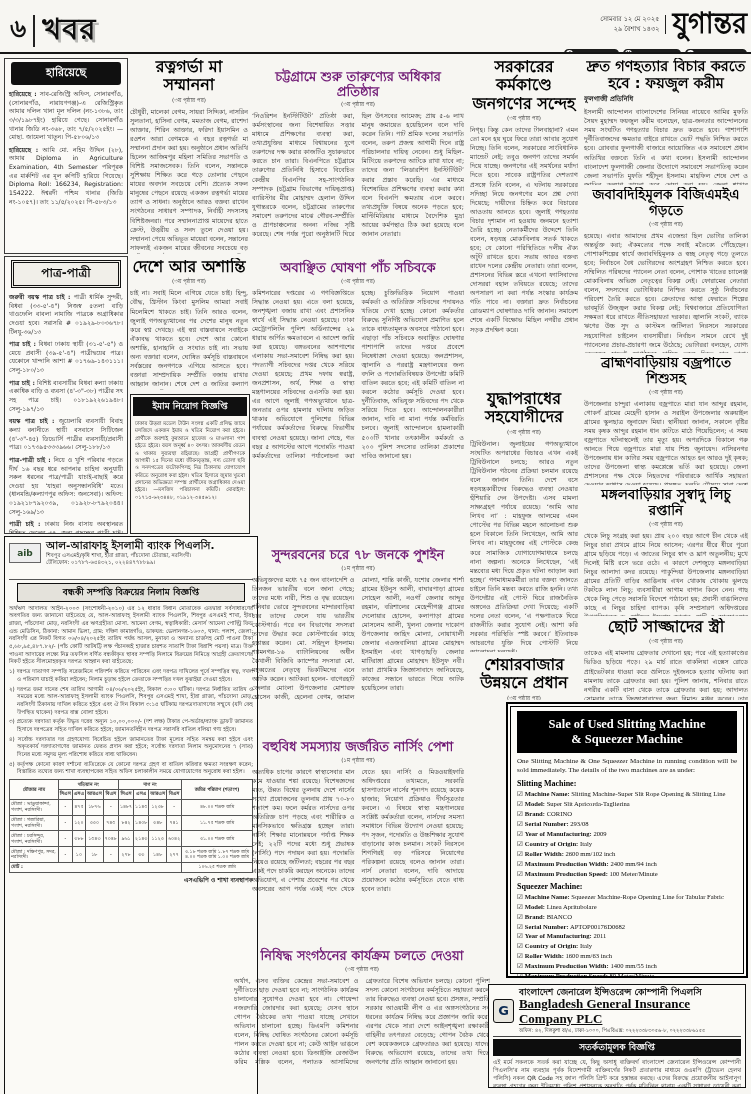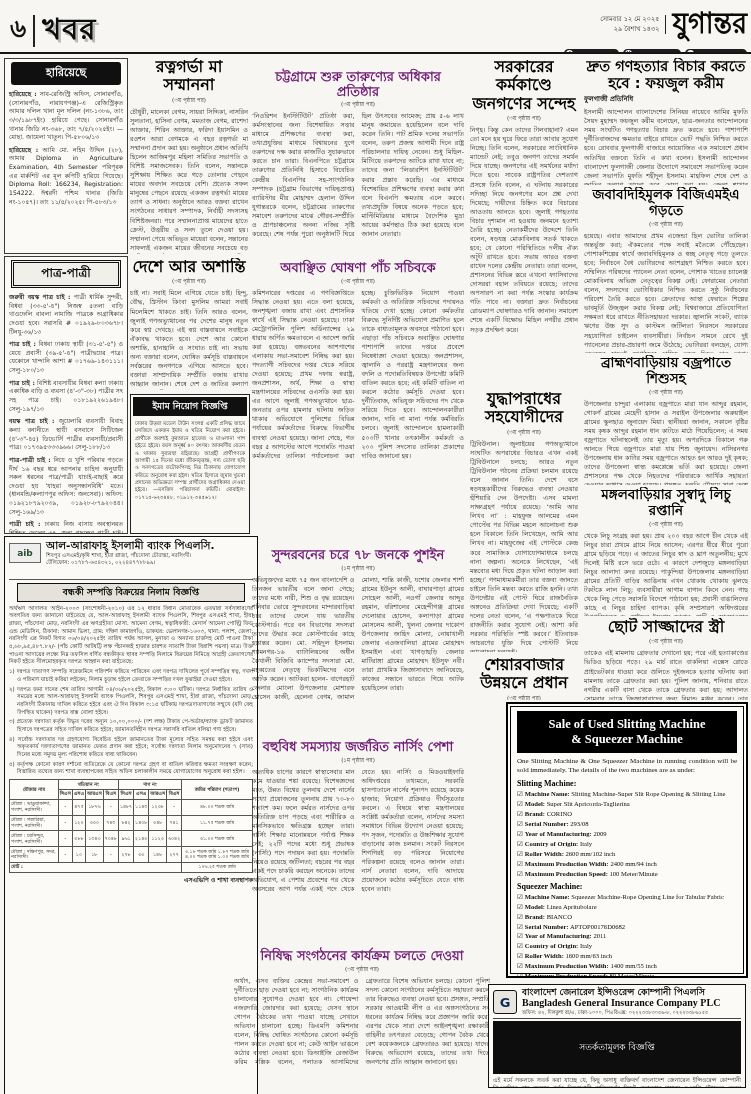--- a/index.html
+++ b/index.html
@@ -70,23 +70,23 @@
   .spec .chk{font-size:6.5px;margin-right:2px;}
   .spec b{font-weight:700;}
   .mach-foot{font-size:7px;margin-top:4px;color:#111;}
   .mach-foot b{font-weight:700;}
   
   .insbox{border:1.5px solid #111;background:#fbfaf6;padding:2px 4px;}
   .ins-head{display:flex;align-items:center;gap:5px;border-bottom:1px solid #444;padding-bottom:1px;}
   .bgi-logo{width:22px;height:22px;border:1.5px solid #111;border-radius:3px;display:flex;align-items:center;
             justify-content:center;font-size:13px;font-weight:800;color:#0c2a52;background:#e8e6df;}
   .ins-bn{font-size:9px;font-weight:800;color:#0a0a0a;line-height:1.15;}
-  .ins-en{font-size:10px;font-weight:700;font-family:"Liberation Serif",serif;color:#0a0a0a;line-height:1.1;}
+  .ins-en{font-size:13px;font-weight:700;font-family:"Liberation Serif",serif;color:#0a0a0a;line-height:1.1;text-decoration:underline;}
   .ins-ad{font-size:5px;color:#222;margin-top:1px;}
-  .ins-bar{background:#0d0d0d;color:#fff;font-size:9px;font-weight:400;text-align:center;padding:19px 0;margin:2px 0;}
+  .ins-bar{background:#0d0d0d;color:#fff;font-size:9px;font-weight:700;text-align:center;padding:1px 0;margin:2px 0;}
   .ins-bd{font-size:5.8px;line-height:1.4;text-align:justify;color:#1f1f1f;}
 </style>
 </head>
 <body>
 
 <header class="abs masthead">
   <div class="mh-left">
     <span class="pgnum">৬</span>
     <span class="mh-bar"></span>
     <span class="section-t">খবর</span>

